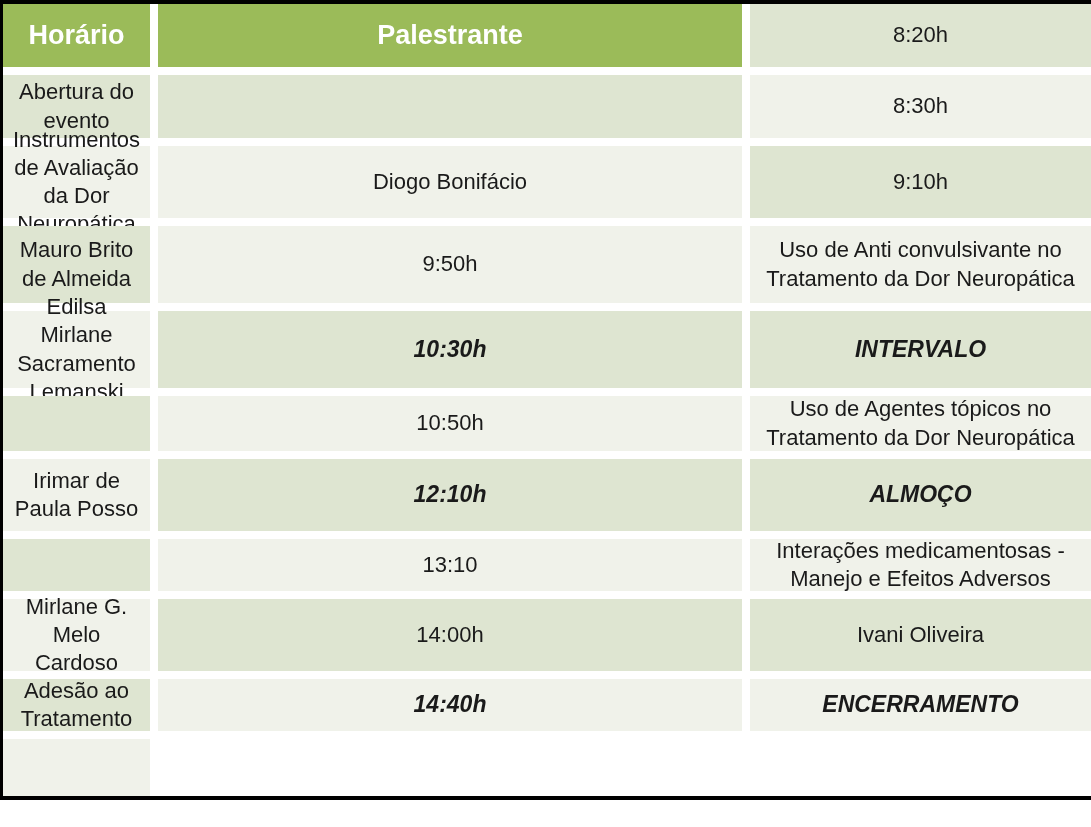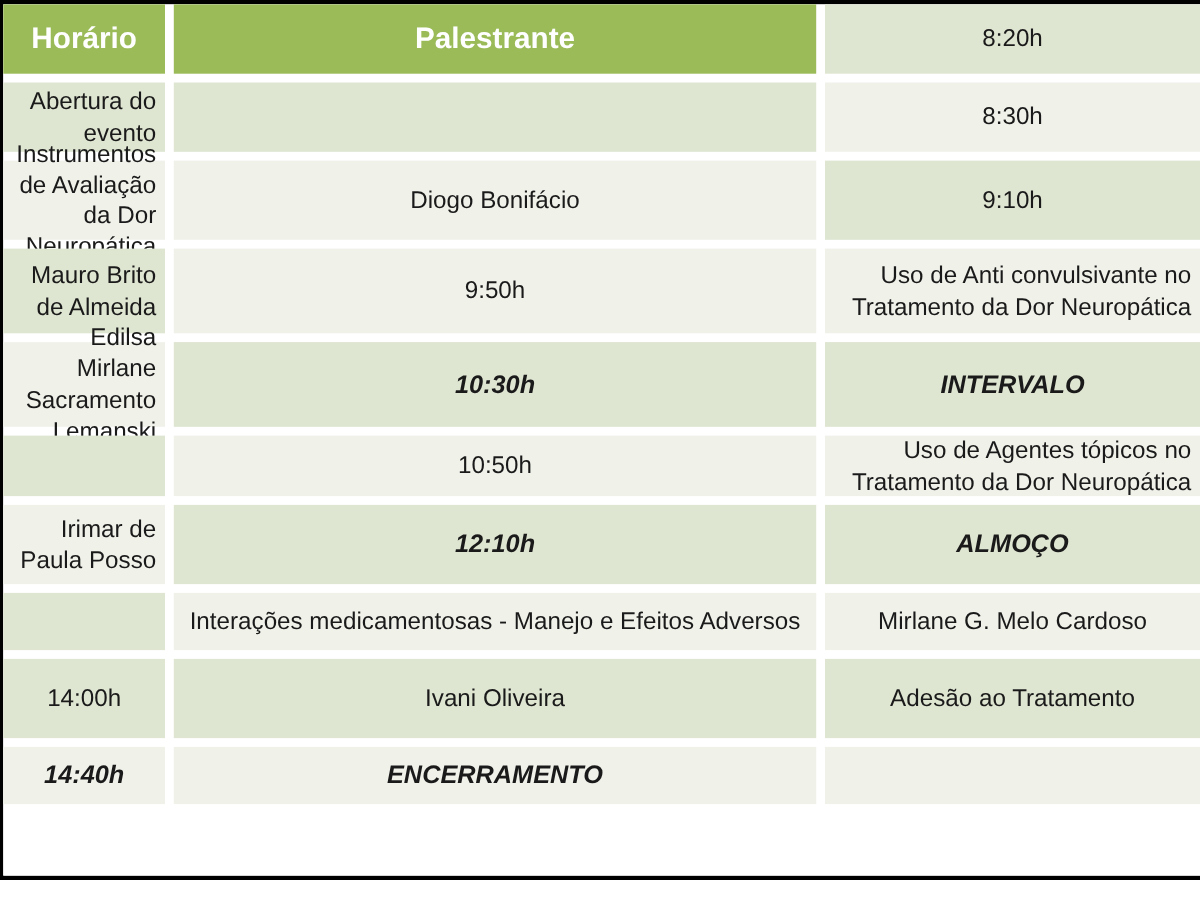--- a/index.html
+++ b/index.html
@@ -35,21 +35,21 @@
     grid-template-columns: 147px 584px 341px;
     grid-template-rows: 63px 63px 72px 77px 77px 55px 72px 52px 72px 52px 57px;
     column-gap: 8px;
     row-gap: 8px;
     background: #FFFFFF;
   }
   .cell {
     display: flex;
     align-items: center;
     justify-content: center;
-    text-align: right;
+    text-align: center;
     padding: 2px 8px;
     line-height: 1.28;
   }
   .cell.header {
     background: var(--header-bg, #9BBB59);
     color: var(--header-text, #FFF);
     font-size: 27px;
     font-weight: bold;
   }
   .cell.body {
@@ -82,20 +82,21 @@
         <div class="cell body band-light">Edilsa Mirlane Sacramento Lemanski</div>
         <div class="cell body band-dark emphasis">10:30h</div>
         <div class="cell body band-dark emphasis">INTERVALO</div>
         <div class="cell body band-dark emphasis"></div>
         <div class="cell body band-light">10:50h</div>
         <div class="cell body band-light">Uso de Agentes tópicos no Tratamento da Dor Neuropática</div>
         <div class="cell body band-light">Irimar de Paula Posso</div>
         <div class="cell body band-dark emphasis">12:10h</div>
         <div class="cell body band-dark emphasis">ALMOÇO</div>
         <div class="cell body band-dark emphasis"></div>
+        <div class="cell body band-light">13:10</div>
         <div class="cell body band-light">Interações medicamentosas - Manejo e Efeitos Adversos</div>
         <div class="cell body band-light">Mirlane G. Melo Cardoso</div>
         <div class="cell body band-dark">14:00h</div>
         <div class="cell body band-dark">Ivani Oliveira</div>
         <div class="cell body band-dark">Adesão ao Tratamento</div>
         <div class="cell body band-light emphasis">14:40h</div>
         <div class="cell body band-light emphasis">ENCERRAMENTO</div>
         <div class="cell body band-light emphasis"></div>
       </div>
   </div>

